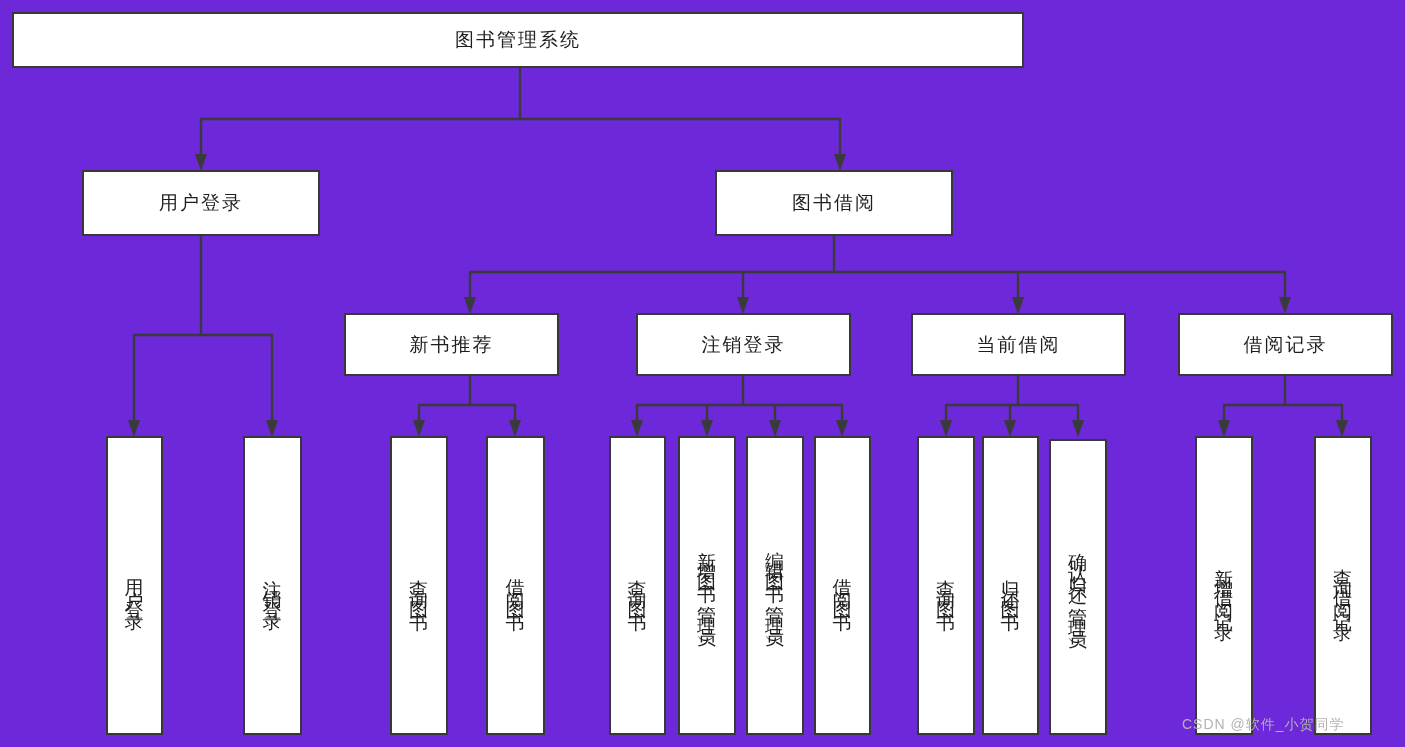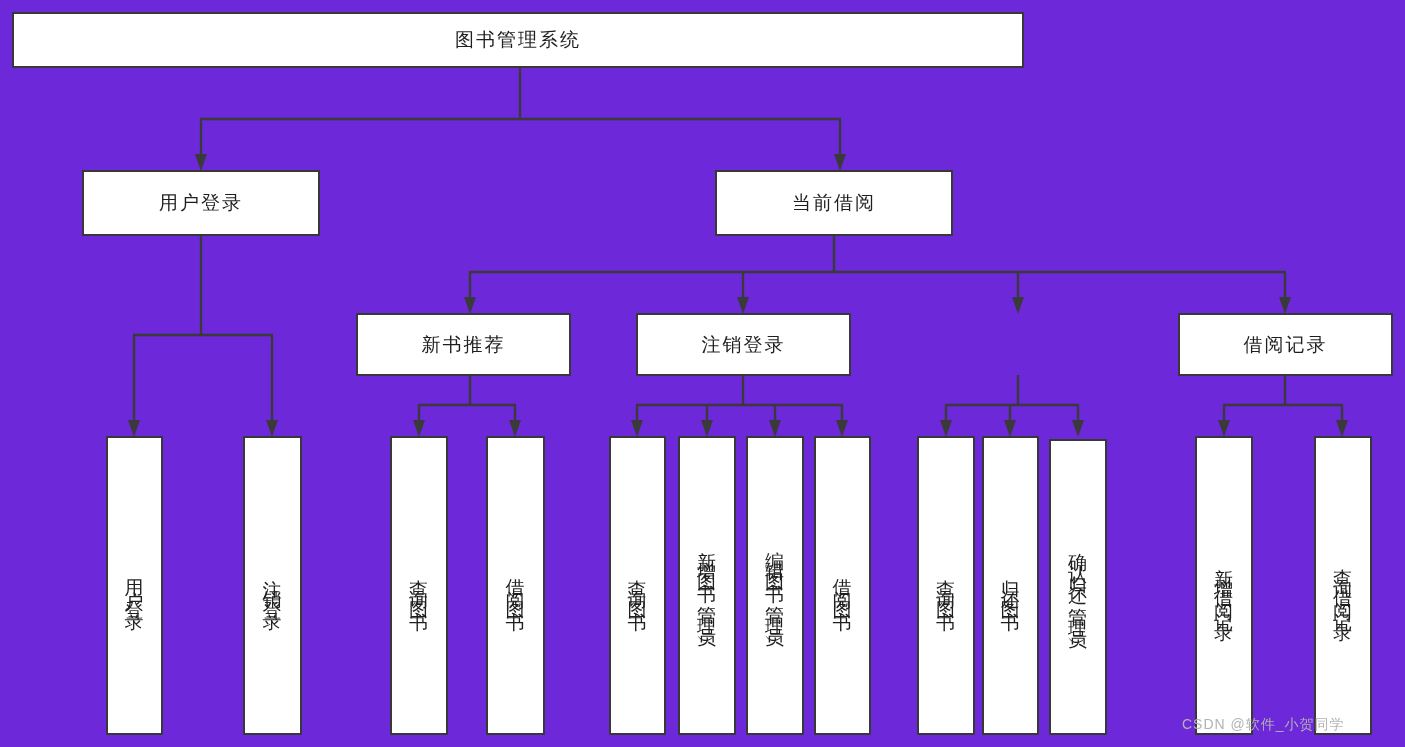--- a/index.html
+++ b/index.html
@@ -136,24 +136,25 @@
     <line x1="1223" y1="405" x2="1343" y2="405"></line>
     <line x1="1224" y1="405" x2="1224" y2="424"></line>
     <line x1="1342" y1="405" x2="1342" y2="424"></line>
     <polygon points="1218,420 1230,420 1224,437"></polygon>
     <polygon points="1336,420 1348,420 1342,437"></polygon>
   </svg>
 
   <div class="node" style="left:12px; top:12px; width:1012px; height:56px;">图书管理系统</div>
 
   <div class="node" style="left:82px; top:170px; width:238px; height:66px;">用户登录</div>
-  <div class="node" style="left:715px; top:170px; width:238px; height:66px;">当前借阅</div>
-
-  <div class="node" style="left:356px; top:313px; width:215px; height:63px;">新书推荐</div>
+  <div class="node" style="left:715px; top:170px; width:238px; height:66px;">图书借阅</div>
+
+  <div class="node" style="left:344px; top:313px; width:215px; height:63px;">新书推荐</div>
   <div class="node" style="left:636px; top:313px; width:215px; height:63px;">注销登录</div>
+  <div class="node" style="left:911px; top:313px; width:215px; height:63px;">当前借阅</div>
   <div class="node" style="left:1178px; top:313px; width:215px; height:63px;">借阅记录</div>
 
   <div class="leaf" style="left:106px; width:57px;">
     <span class="vtext">用户登录</span>
   </div>
   <div class="leaf" style="left:243px; width:59px;">
     <span class="vtext">注销登录</span>
   </div>
 
   <div class="leaf" style="left:390px; width:58px;">

